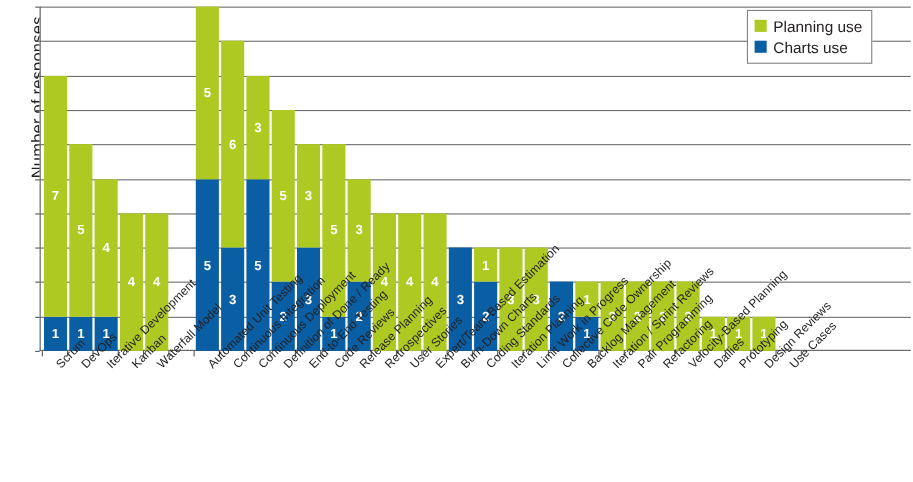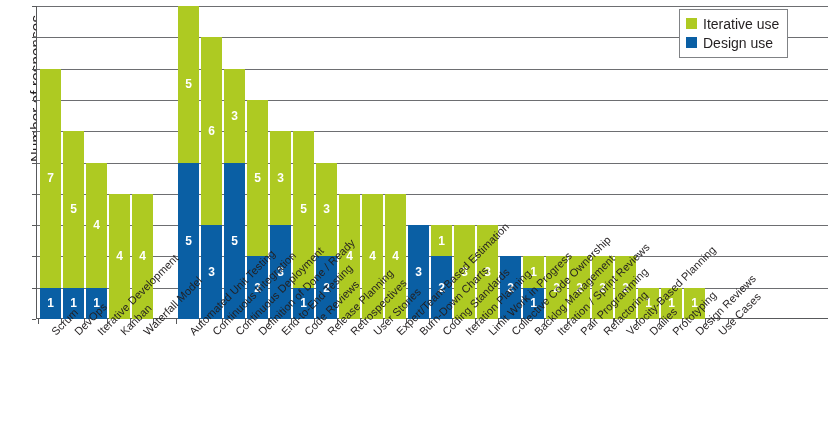--- a/index.html
+++ b/index.html
@@ -438,21 +438,21 @@
       <div class="xlabel" style="left: 623.5px; top: 329px;">Velocity-Based Planning</div>
       <div class="xlabel" style="left: 646.5px; top: 329px;">Dailies</div>
       <div class="xlabel" style="left: 669.5px; top: 329px;">Prototyping</div>
       <div class="xlabel" style="left: 692.5px; top: 329px;">Design Reviews</div>
       <div class="xlabel" style="left: 715.5px; top: 329px;">Use Cases</div>
     </div>
 
   <div id="legend">
       <div class="legend-row">
         <span class="legend-swatch" style="background: rgb(174, 202, 34);"></span>
-        <span class="legend-text">Iterative use</span>
+        <span class="legend-text">Planning use</span>
       </div>
       <div class="legend-row">
         <span class="legend-swatch" style="background: rgb(10, 95, 164);"></span>
-        <span class="legend-text">Design use</span>
+        <span class="legend-text">Charts use</span>
       </div>
     </div>
 
 </div>
 
 </body></html>

